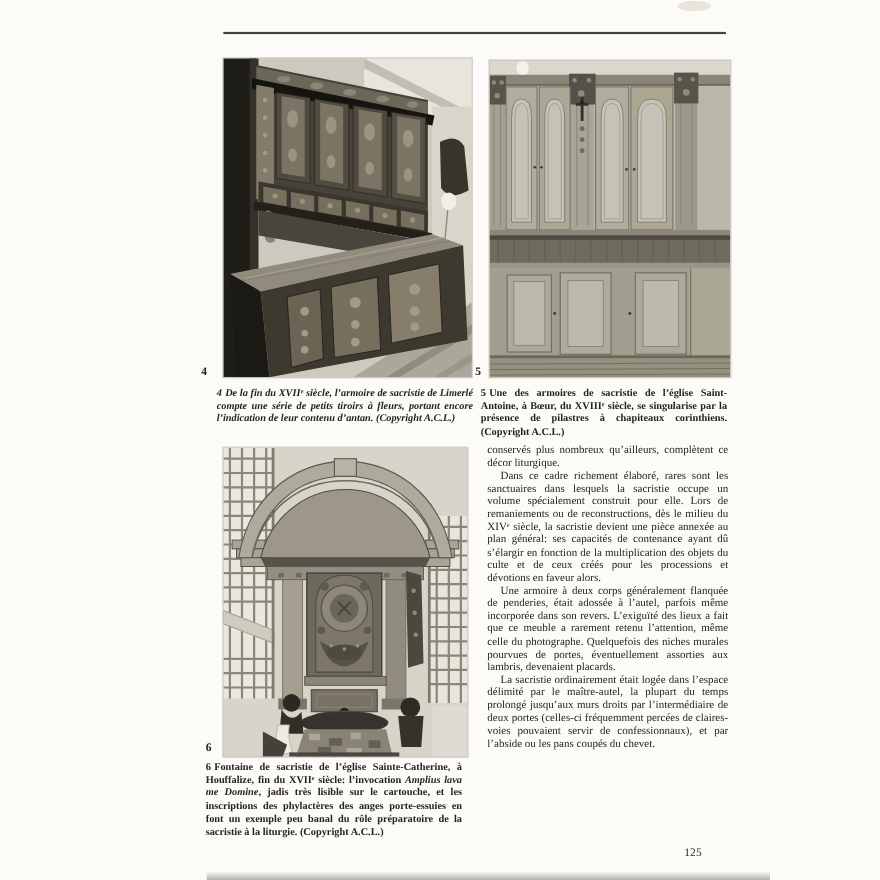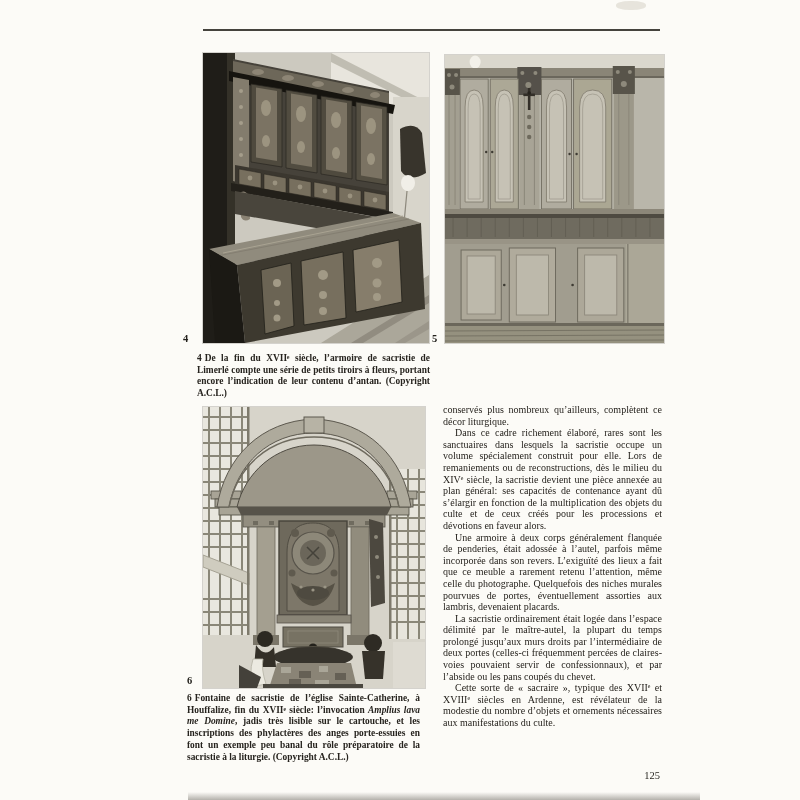--- a/index.html
+++ b/index.html
@@ -10,29 +10,29 @@
   .photo{position:absolute;overflow:hidden;background:#c7c4ba;box-shadow:0 0 0 1px rgba(90,88,80,.25);}
   .photo svg{display:block;width:100%;height:100%;}
   .ph4{left:203px;top:53px;width:226px;height:290px;}
   .ph5{left:445px;top:55px;width:219px;height:288px;}
   .ph6{left:203px;top:407px;width:222px;height:281px;}
   .fignum{position:absolute;font-weight:bold;font-size:10.5px;color:#23211c;}
   .n4{left:183px;top:333px;}
   .n5{left:432px;top:333px;}
   .n6{left:187px;top:675px;}
   .caption{position:absolute;font-weight:bold;font-size:9.4px;line-height:11.7px;text-align:justify;color:#26231e;}
-  .c4{left:197px;top:353px;width:233px;}
+  .c4{left:197px;top:353px;width:233px;font-style:italic;}
   .c5{left:437px;top:353px;width:224px;}
   .c6{left:187px;top:693px;width:233px;}
   .cap-no{padding-right:3px;}
   .em{font-style:italic;}
   .bodycol{position:absolute;left:443px;top:404px;width:219px;font-size:10px;line-height:11.6px;text-align:justify;color:#26231e;}
   .bodycol p{margin:0;text-indent:12px;}
   .bodycol p.cont{text-indent:0;}
-  .pageno{position:absolute;left:600px;top:770px;width:60px;text-align:right;font-size:10.5px;color:#2a2823;}
+  .pageno{position:absolute;left:600px;top:770px;width:60px;text-align:center;font-size:10.5px;color:#2a2823;}
   .scan-shadow{position:absolute;left:188px;top:792px;width:512px;height:8px;
      background:linear-gradient(to bottom,rgba(0,0,0,0),rgba(108,104,96,.5));}
 </style>
 </head>
 <body>
 
 <div class="sheet">
 
   <div class="rule"></div>
   <div class="smudge"></div>
@@ -408,27 +408,29 @@
     </svg>
   </div>
 
   <div class="fignum n4">4</div>
   <div class="fignum n5">5</div>
   <div class="fignum n6">6</div>
 
   <div class="caption c4">
     <span class="cap-no">4</span><span><span>De la fin du XVIIᵉ siècle, l’armoire de sacristie de Limerlé compte une série de petits tiroirs à fleurs, portant encore l’indication de leur contenu d’antan. (Copyright A.C.L.)</span></span>
   </div>
+  <div class="caption c5">
+    <span class="cap-no">5</span><span><span>Une des armoires de sacristie de l’église Saint-Antoine, à Bœur, du XVIIIᵉ siècle, se singularise par la présence de pilastres à chapiteaux corinthiens. (Copyright A.C.L.)</span></span>
+  </div>
   <div class="caption c6">
     <span class="cap-no">6</span><span><span>Fontaine de sacristie de l’église Sainte-Catherine, à Houffalize, fin du XVIIᵉ siècle: l’invocation </span><span class="em">Amplius lava me Domine</span><span>, jadis très lisible sur le cartouche, et les inscriptions des phylactères des anges porte-essuies en font un exemple peu banal du rôle préparatoire de la sacristie à la liturgie. (Copyright A.C.L.)</span></span>
   </div>
 
   <div class="bodycol">
     <p class="cont">conservés plus nombreux qu’ailleurs, complètent ce décor liturgique.</p>
     <p>Dans ce cadre richement élaboré, rares sont les sanctuaires dans lesquels la sacristie occupe un volume spécialement construit pour elle. Lors de remaniements ou de reconstructions, dès le milieu du XIVᵉ siècle, la sacristie devient une pièce annexée au plan général: ses capacités de contenance ayant dû s’élargir en fonction de la multiplication des objets du culte et de ceux créés pour les processions et dévotions en faveur alors.</p>
     <p>Une armoire à deux corps généralement flanquée de penderies, était adossée à l’autel, parfois même incorporée dans son revers. L’exiguïté des lieux a fait que ce meuble a rarement retenu l’attention, même celle du photographe. Quelquefois des niches murales pourvues de portes, éventuellement assorties aux lambris, devenaient placards.</p>
     <p>La sacristie ordinairement était logée dans l’espace délimité par le maître-autel, la plupart du temps prolongé jusqu’aux murs droits par l’intermédiaire de deux portes (celles-ci fréquemment percées de claires-voies pouvaient servir de confessionnaux), et par l’abside ou les pans coupés du chevet.</p>
-    <p>Cette sorte de « sacraire », typique des XVIIᵉ et XVIIIᵉ siècles en Ardenne, est révélateur de la modestie du nombre d’objets et ornements nécessaires aux manifestations du culte.</p>
   </div>
 
   <div class="pageno">125</div>
   <div class="scan-shadow"></div>
 </div>
 
 </body></html>

